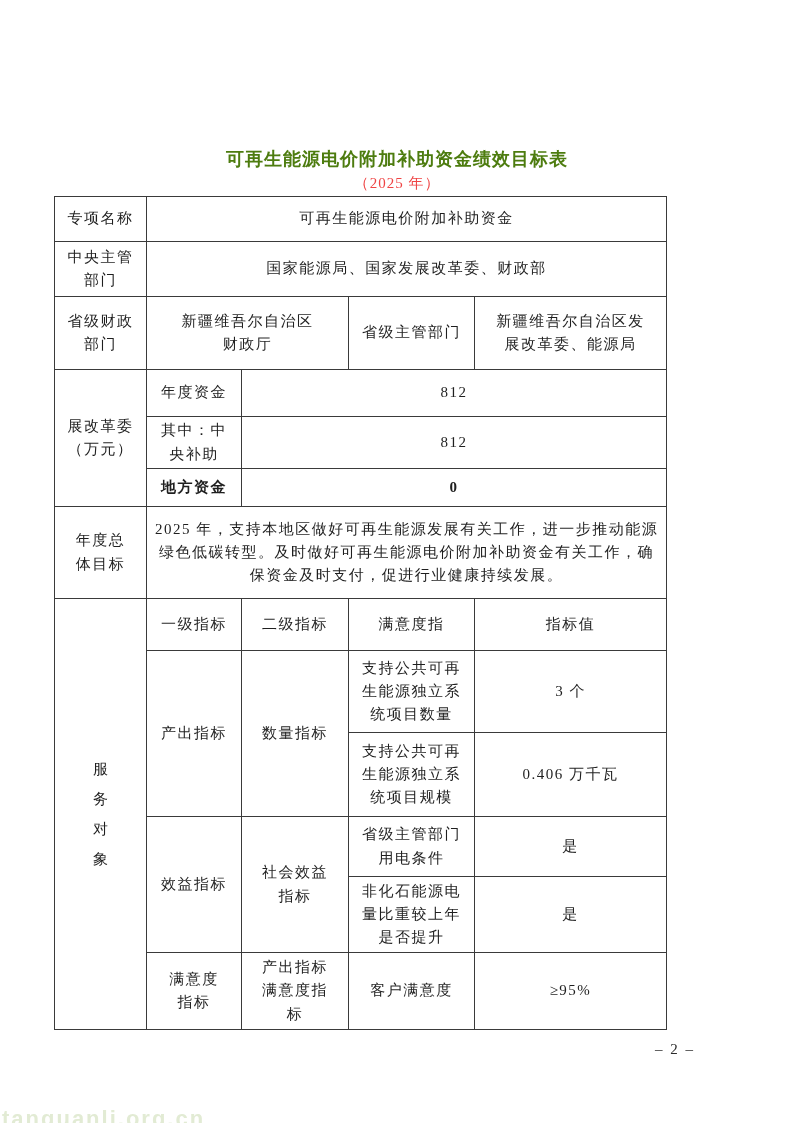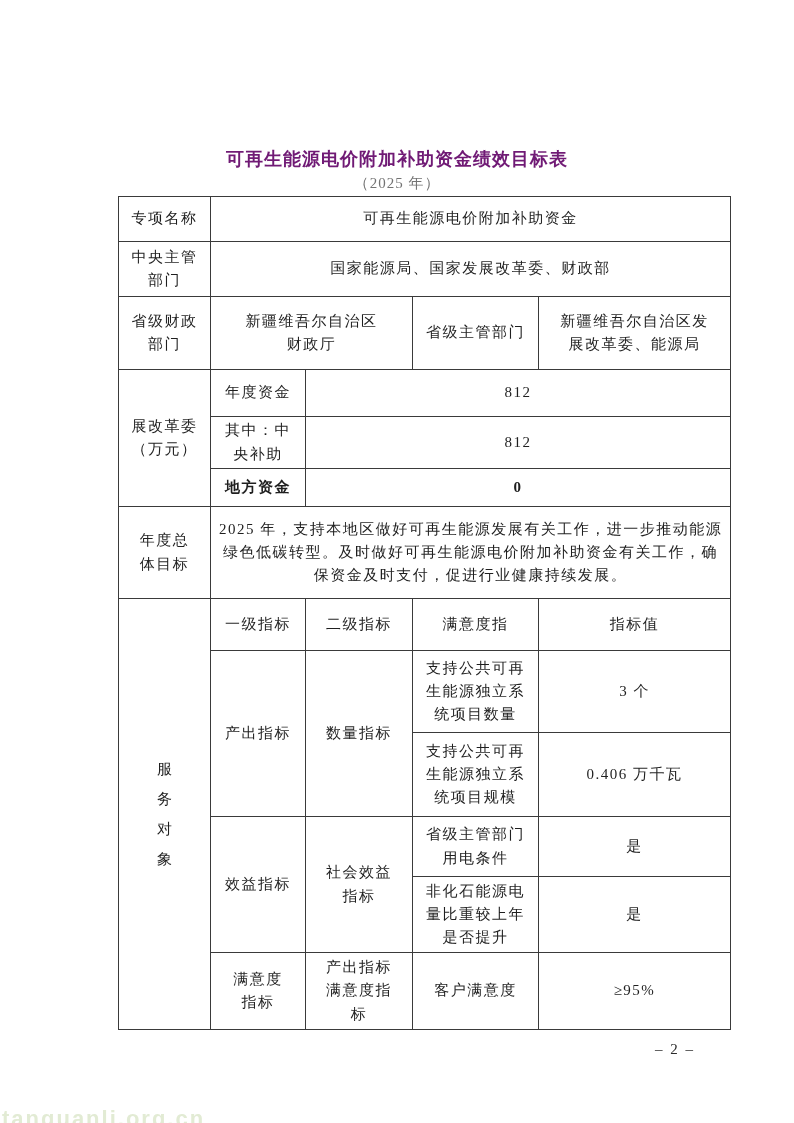--- a/index.html
+++ b/index.html
@@ -14,33 +14,33 @@
     color: #1f1f1f;
   }
   .doc-title {
     padding-top: 146px;
     text-align: center;
     font-family: "Liberation Sans", "DejaVu Sans", sans-serif;
     font-weight: 700;
     font-size: 18px;
     line-height: 26px;
     letter-spacing: 1px;
-    color: #701a75;
+    color: #4d7c0f;
   }
   .doc-subtitle {
     text-align: center;
     font-size: 15px;
     line-height: 23px;
     letter-spacing: 1px;
-    color: #737373;
+    color: #ef4444;
   }
   table.main {
     border-collapse: collapse;
     table-layout: fixed;
-    margin-left: 118px;
+    margin-left: 54px;
     margin-top: 1px;
     width: 612px;
     padding-left: 41px;
   }
   table.main td {
     border: 1.6px solid #3a3a3a;
     text-align: center;
     vertical-align: middle;
     font-size: 15px;
     line-height: 1.55;

